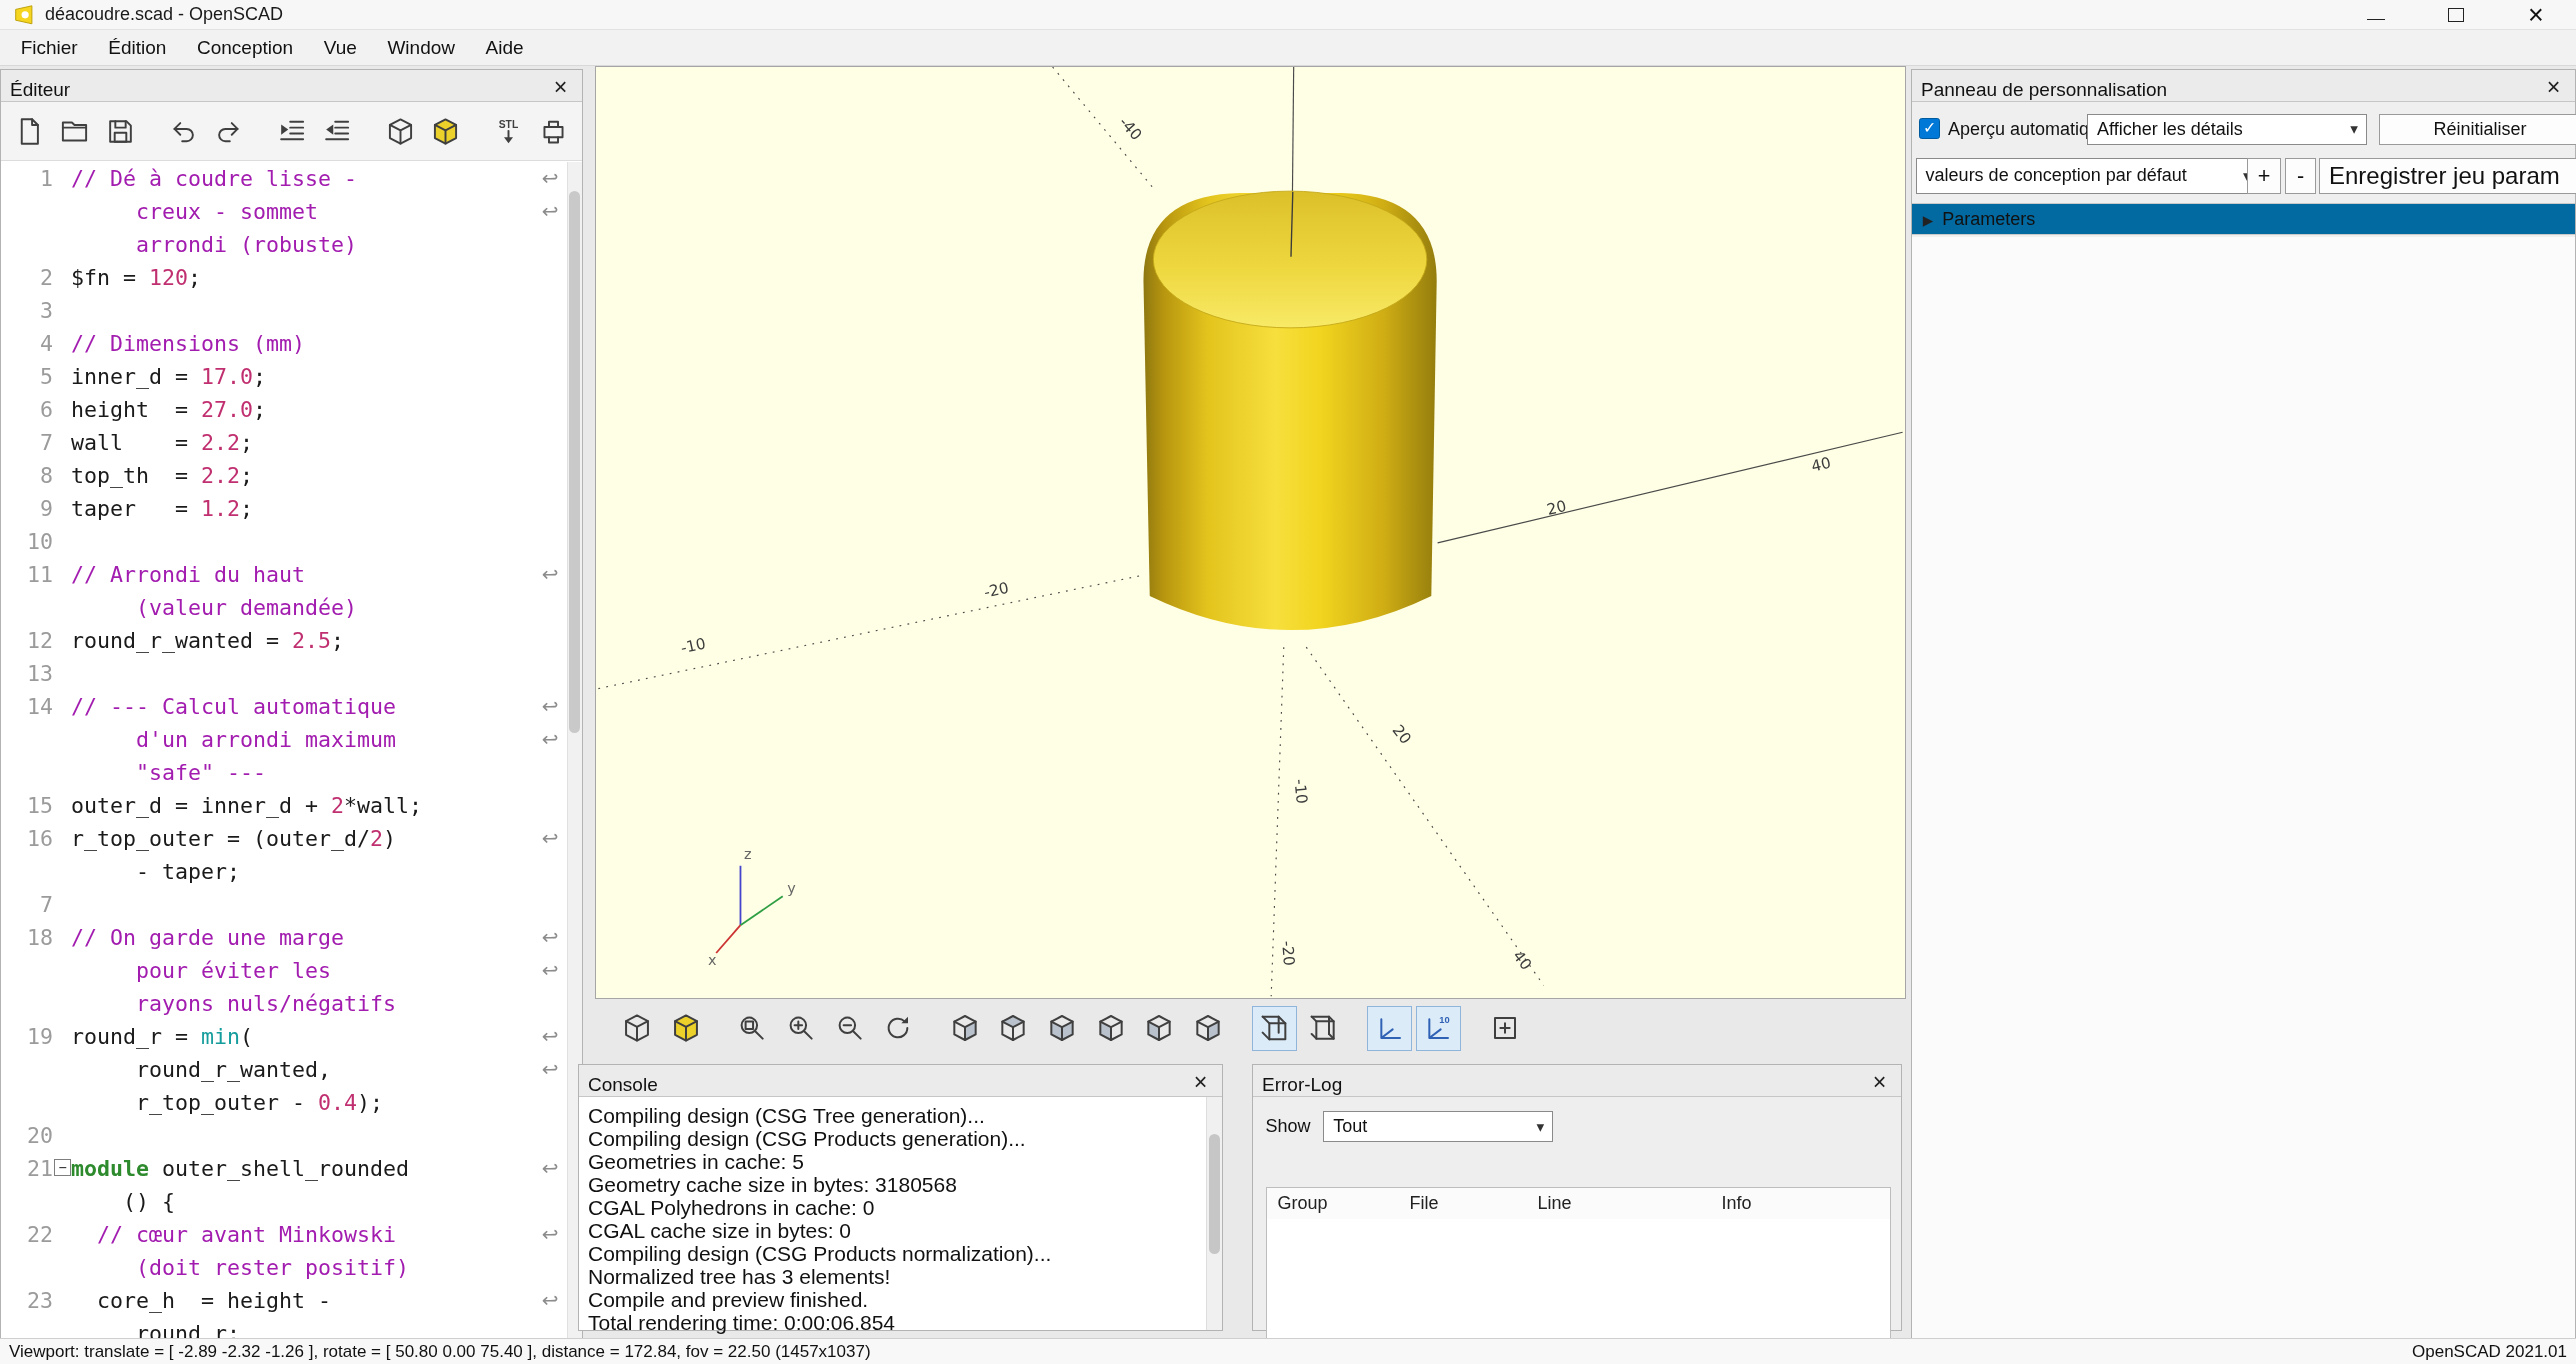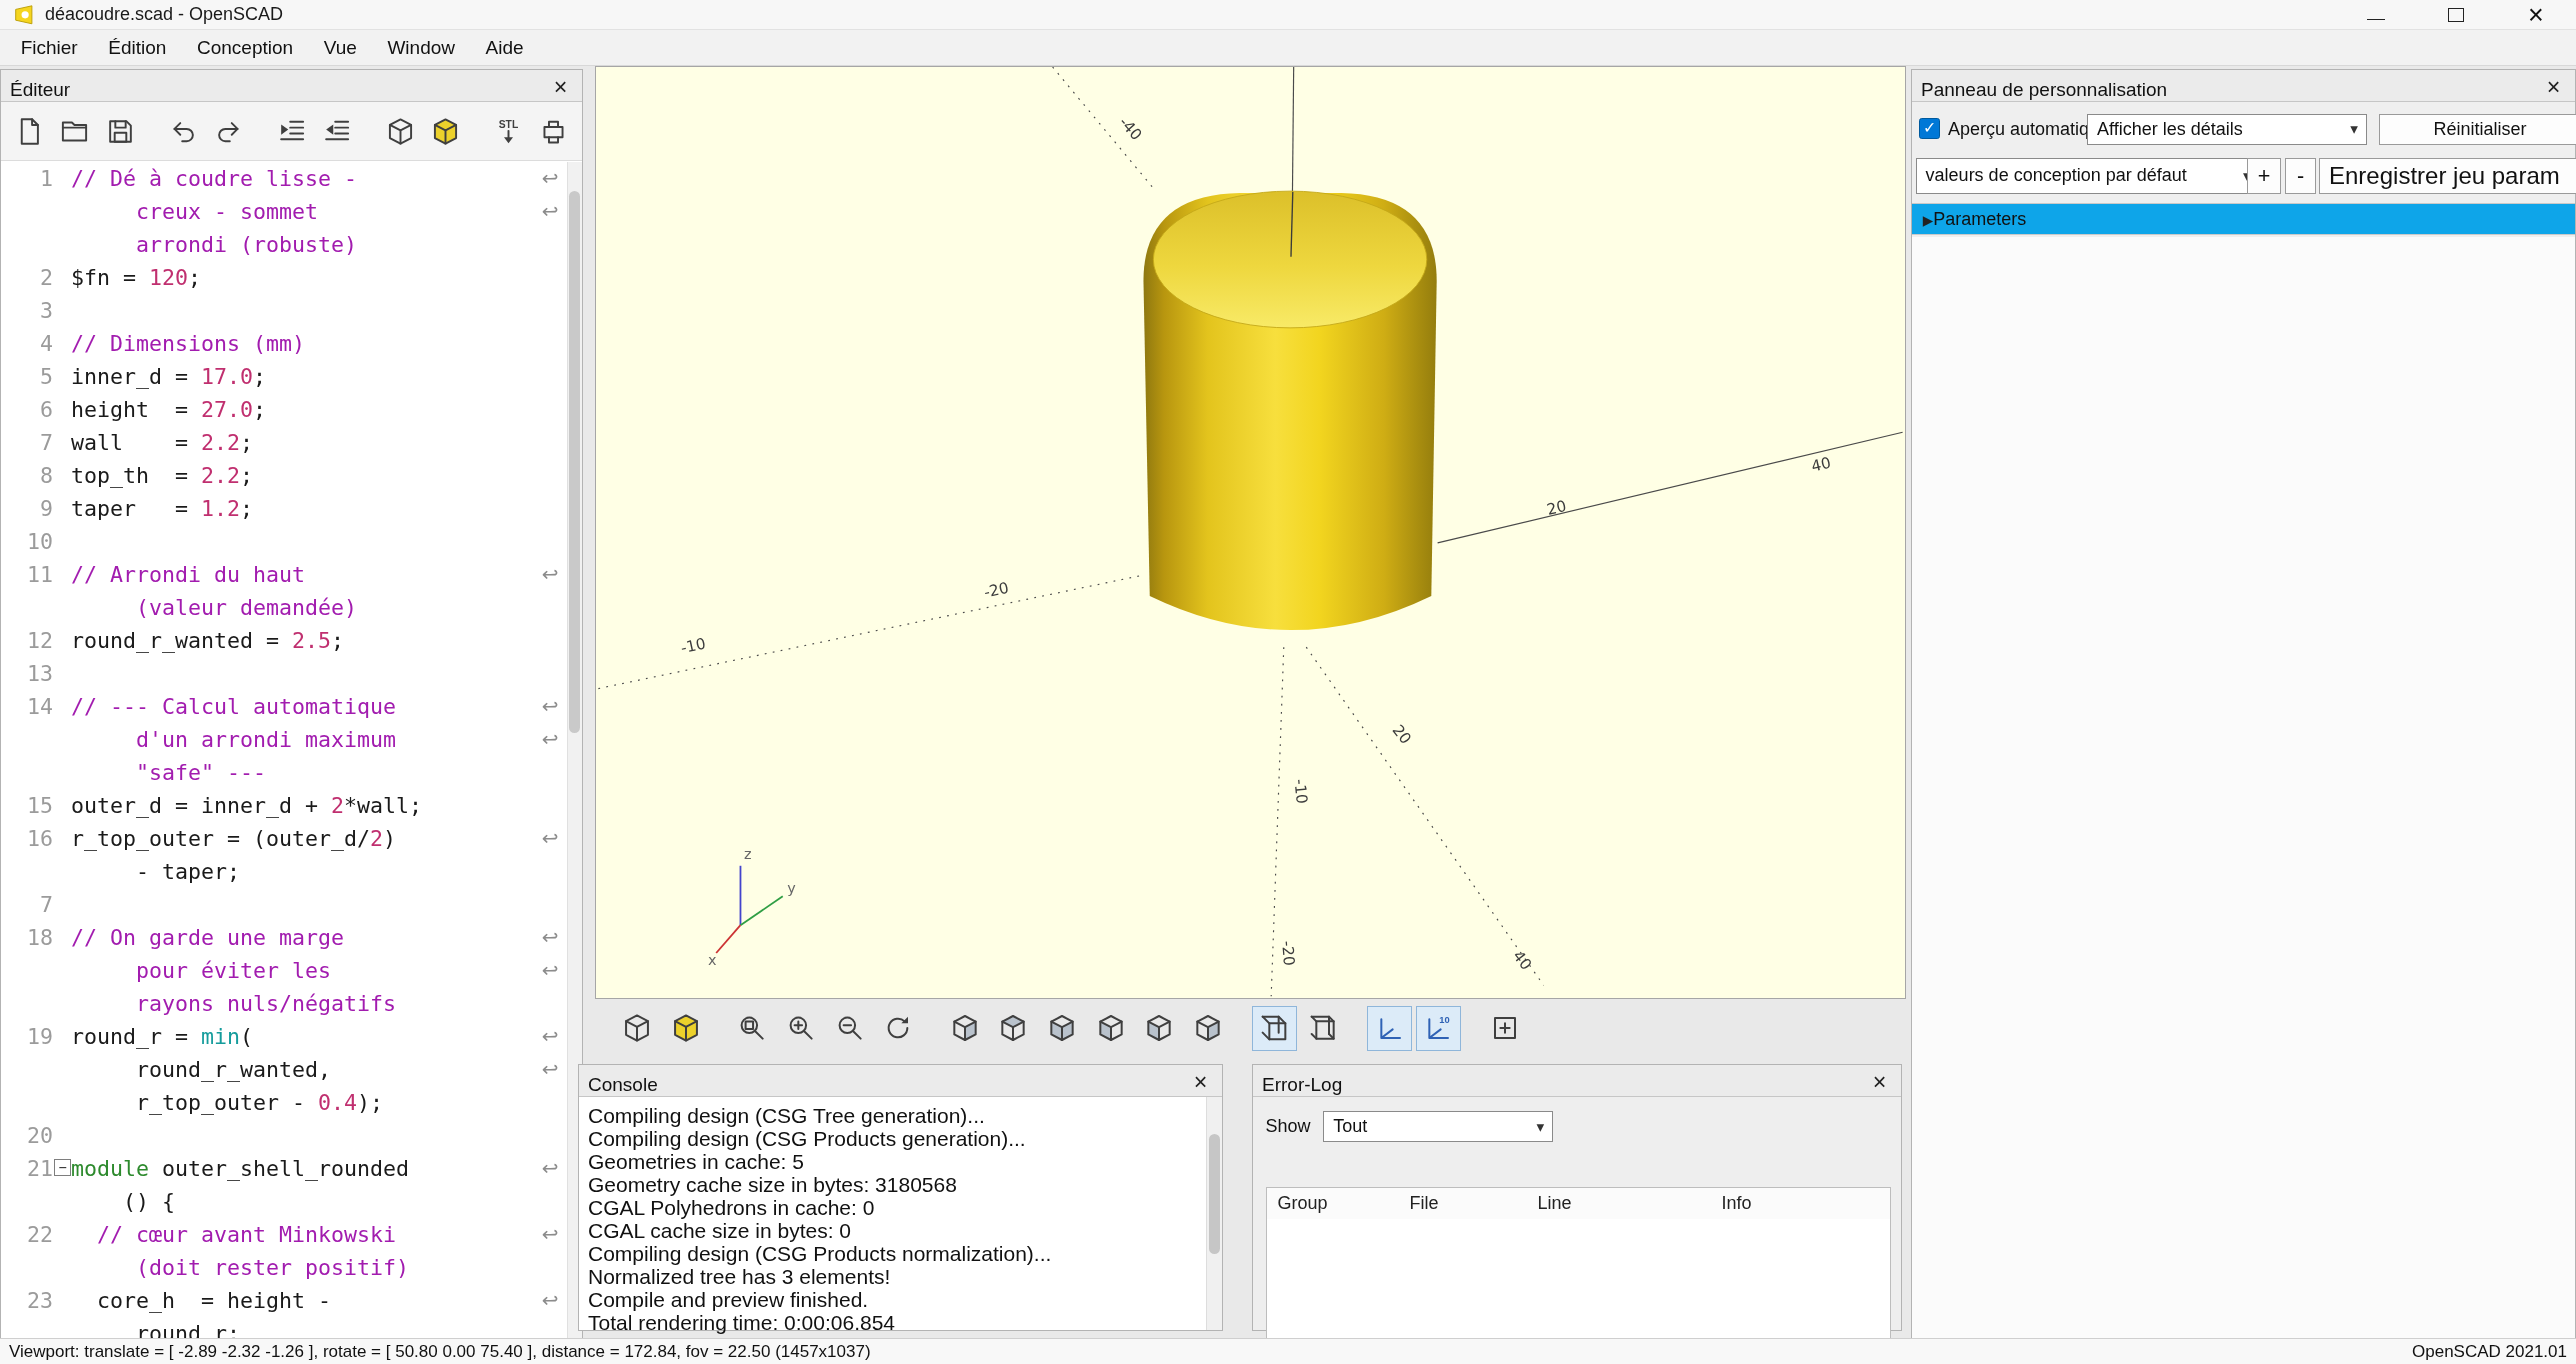--- a/index.html
+++ b/index.html
@@ -36,21 +36,21 @@
     border-bottom:0.9px solid #dcdcdc;display:flex;align-items:center;padding:0 5.4px;box-sizing:border-box}
   .codearea{position:absolute;top:92px;left:0;right:0;bottom:0;overflow:hidden;background:#fff}
   .crow{position:relative;height:33px;white-space:pre;font-family:"DejaVu Sans Mono",monospace;
     font-size:21.6px;line-height:33px}
   .gut{position:absolute;left:0;width:52px;text-align:right;color:#9b9b9b}
   .ctext{position:absolute;left:70px}
   .wmark{position:absolute;right:23.4px;top:0;color:#8c8c8c;font-size:20px;font-family:"DejaVu Sans",sans-serif}
   .fold{position:absolute;left:53px;top:7.2px;width:17px;height:17px;border:0.9px solid #7e7e7e;
     box-sizing:border-box;font-size:13.5px;line-height:14.4px;text-align:center;color:#333;background:#fff;
     font-family:"DejaVu Sans Mono",monospace}
-  .tok-c{color:#a21caf}.tok-n{color:#c02f6f}.tok-k{color:#2d8a2d;font-weight:normal}
+  .tok-c{color:#a21caf}.tok-n{color:#c02f6f}.tok-k{color:#2d8a2d;font-weight:bold}
   .tok-f{color:#159c9c}.tok-d{color:#1a1a1a}
   .escroll{position:absolute;right:0;top:0;bottom:0;width:14.4px;background:#f1f1f1;border-left:0.9px solid #e0e0e0}
   .ethumb{position:absolute;left:1.8px;right:1.8px;top:29px;height:542px;background:#c9c9c9;border-radius:6.3px}
 
   
   .viewport{position:absolute;left:595px;top:66px;width:1311px;height:933px;background:#ffffe5;
     border:0.9px solid #a6a6a6;box-sizing:border-box}
   .vpsvg{width:100%;height:100%;display:block}
   .axis-dotted line{stroke:#4a4a4a;stroke-width:1.3;stroke-dasharray:2 7}
   .axis-solid line{stroke:#4a4a4a;stroke-width:1.3}
@@ -111,23 +111,23 @@
   .dsel{position:absolute;left:175px;top:0.9px;width:280px}
   .btn{background:#fdfdfd;border:0.9px solid #9a9a9a;font-size:18px;display:flex;align-items:center;
     justify-content:center;box-sizing:border-box;padding:0;color:#111}
   .resetbtn{position:absolute;left:467px;top:0.9px;width:202px;height:31px}
   .crow2{position:absolute;top:87px;left:0;right:0;height:38px}
   .psel{position:absolute;left:3.6px;top:0.9px;width:344px;height:36px}
   .plusbtn{position:absolute;left:335px;top:0.9px;width:34px;height:36px;font-size:21.6px}
   .minusbtn{position:absolute;left:373px;top:0.9px;width:31px;height:36px;font-size:21.6px}
   .savebtn{position:absolute;left:407px;top:0.9px;width:281px;height:36px;font-size:24px;
     justify-content:flex-start;padding-left:9px;white-space:nowrap;overflow:hidden}
-  .paramsbar{position:absolute;top:133px;left:0;right:0;height:32px;background:#0ea5e9;
+  .paramsbar{position:absolute;top:133px;left:0;right:0;height:32px;background:#0369a1;
     border-top:0.9px solid #c9c9c9;border-bottom:0.9px solid #c9c9c9;display:flex;align-items:center;
-    padding-left:10.8px;font-size:18px;box-sizing:border-box}
+    gap:9px;padding-left:10.8px;font-size:18px;box-sizing:border-box}
   .tri::before{content:"▶";font-size:13.5px;color:#222}
   .cempty{position:absolute;top:167px;left:0;right:0;bottom:0;background:#fbfbfb}
 
   
   .statusbar{position:absolute;left:0;top:1338px;width:2576px;height:26px;background:#f8f8f8;
     border-top:0.9px solid #cfcfcf;display:flex;justify-content:space-between;align-items:center;
     padding:0 9px;font-size:17px;box-sizing:border-box;color:#111}
 </style>
 </head>
 <body>

